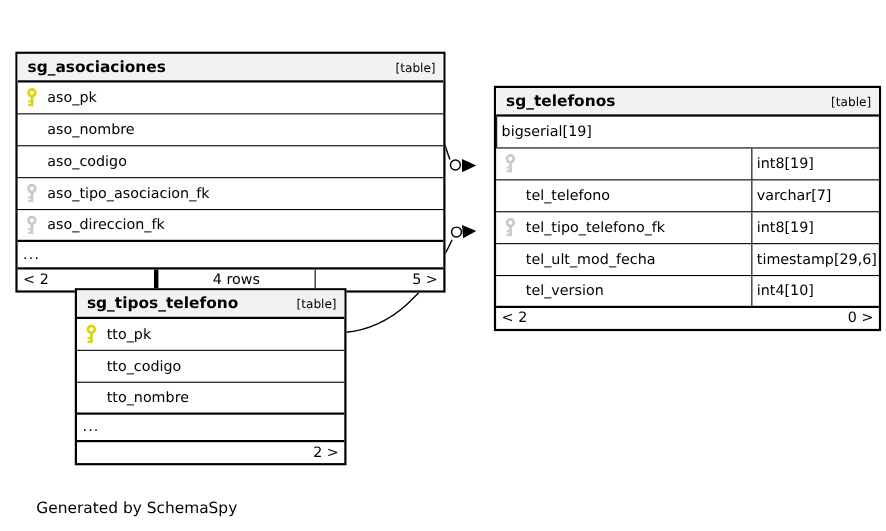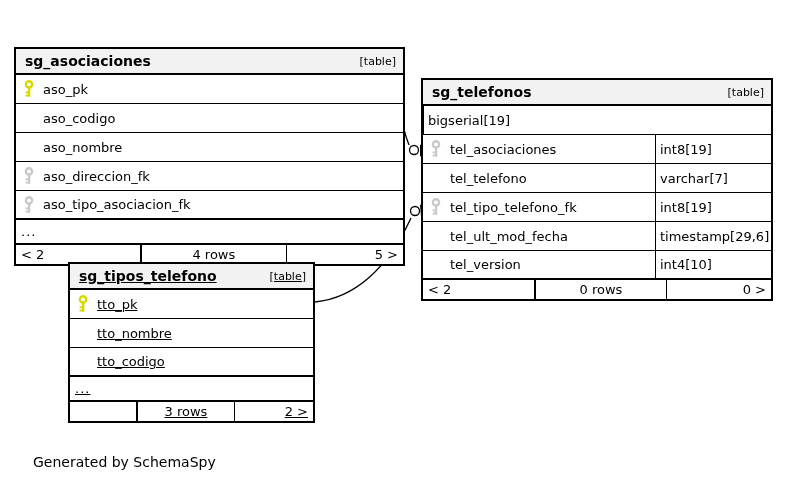--- a/index.html
+++ b/index.html
@@ -25,21 +25,21 @@
   .key-fk { color:#c9c9c9; }
   .key-none { visibility:hidden; }
   .keyspace svg { display:block; width:12px; height:18px; }
 
   .dots-row { display:flex; align-items:center; height:25px; padding-left:5px;
               font-size:13px; border-bottom:2px solid #000; letter-spacing:1px; }
 
   .tbl-footer { display:flex; height:19px; font-size:13px; }
   .tbl-footer .fcell { display:flex; align-items:center; height:100%; }
   .fcell.left  { padding-left:5px; justify-content:flex-start; }
-  .fcell.mid   { justify-content:center; border-left:2px solid #000000; border-right:1px solid #000; }
+  .fcell.mid   { justify-content:center; border-left:4px solid #000000; border-right:1px solid #000; }
   .fcell.right { padding-right:5px; justify-content:flex-end; }
   .f3a .left{flex:0 0 32%;} .f3a .mid{flex:0 0 38%;} .f3a .right{flex:1;}
   .f3b .left{flex:0 0 27%;} .f3b .mid{flex:0 0 41%;} .f3b .right{flex:1;}
 
   #edges { position:absolute; left:0; top:0; width:805px; height:483px;
            pointer-events:none; }
   .note { position:absolute; left:33px; top:454px; font-size:14px; }
 </style>
 </head>
 <body>
@@ -81,91 +81,90 @@
       <div class="col-row">
         <div class="name-cell">
           <span class="keyspace key-none">
             <svg viewBox="0 0 12 18">
                 <circle cx="6" cy="4.4" r="3.1" fill="none" stroke="currentColor" stroke-width="2.4"></circle>
                 <rect x="4.9" y="7.2" width="2.4" height="9.6" fill="currentColor"></rect>
                 <rect x="2.6" y="11.4" width="2.4" height="1.9" fill="currentColor"></rect>
                 <rect x="2.6" y="14.6" width="2.4" height="1.9" fill="currentColor"></rect>
               </svg>
           </span>
+          <span>aso_nombre</span>
+        </div>
+      </div>
+      <div class="col-row">
+        <div class="name-cell">
+          <span class="keyspace key-none">
+            <svg viewBox="0 0 12 18">
+                <circle cx="6" cy="4.4" r="3.1" fill="none" stroke="currentColor" stroke-width="2.4"></circle>
+                <rect x="4.9" y="7.2" width="2.4" height="9.6" fill="currentColor"></rect>
+                <rect x="2.6" y="11.4" width="2.4" height="1.9" fill="currentColor"></rect>
+                <rect x="2.6" y="14.6" width="2.4" height="1.9" fill="currentColor"></rect>
+              </svg>
+          </span>
           <span>aso_codigo</span>
         </div>
       </div>
       <div class="col-row">
         <div class="name-cell">
-          <span class="keyspace key-none">
-            <svg viewBox="0 0 12 18">
-                <circle cx="6" cy="4.4" r="3.1" fill="none" stroke="currentColor" stroke-width="2.4"></circle>
-                <rect x="4.9" y="7.2" width="2.4" height="9.6" fill="currentColor"></rect>
-                <rect x="2.6" y="11.4" width="2.4" height="1.9" fill="currentColor"></rect>
-                <rect x="2.6" y="14.6" width="2.4" height="1.9" fill="currentColor"></rect>
-              </svg>
-          </span>
-          <span>aso_nombre</span>
+          <span class="keyspace key-fk">
+            <svg viewBox="0 0 12 18">
+                <circle cx="6" cy="4.4" r="3.1" fill="none" stroke="currentColor" stroke-width="2.4"></circle>
+                <rect x="4.9" y="7.2" width="2.4" height="9.6" fill="currentColor"></rect>
+                <rect x="2.6" y="11.4" width="2.4" height="1.9" fill="currentColor"></rect>
+                <rect x="2.6" y="14.6" width="2.4" height="1.9" fill="currentColor"></rect>
+              </svg>
+          </span>
+          <span>aso_tipo_asociacion_fk</span>
         </div>
       </div>
       <div class="col-row">
         <div class="name-cell">
           <span class="keyspace key-fk">
             <svg viewBox="0 0 12 18">
                 <circle cx="6" cy="4.4" r="3.1" fill="none" stroke="currentColor" stroke-width="2.4"></circle>
                 <rect x="4.9" y="7.2" width="2.4" height="9.6" fill="currentColor"></rect>
                 <rect x="2.6" y="11.4" width="2.4" height="1.9" fill="currentColor"></rect>
                 <rect x="2.6" y="14.6" width="2.4" height="1.9" fill="currentColor"></rect>
               </svg>
           </span>
           <span>aso_direccion_fk</span>
-        </div>
-      </div>
-      <div class="col-row">
-        <div class="name-cell">
-          <span class="keyspace key-fk">
-            <svg viewBox="0 0 12 18">
-                <circle cx="6" cy="4.4" r="3.1" fill="none" stroke="currentColor" stroke-width="2.4"></circle>
-                <rect x="4.9" y="7.2" width="2.4" height="9.6" fill="currentColor"></rect>
-                <rect x="2.6" y="11.4" width="2.4" height="1.9" fill="currentColor"></rect>
-                <rect x="2.6" y="14.6" width="2.4" height="1.9" fill="currentColor"></rect>
-              </svg>
-          </span>
-          <span>aso_tipo_asociacion_fk</span>
         </div>
       </div>
     </div>
     <div class="dots-row">...</div>
     <div class="tbl-footer f3a">
       <span class="fcell left">&lt; 2</span>
       <span class="fcell mid">4 rows</span>
       <span class="fcell right">5 &gt;</span>
     </div>
   </div>
 
-  <div class="table-box" style="left:421px; top:78px; width:352px;">
+  <div class="table-box" style="left:449px; top:78px; width:352px;">
     <div class="tbl-header">
       <span class="tbl-name">sg_telefonos</span>
       <span class="tbl-tag">[table]</span>
     </div>
     <div class="rows">
       <div class="col-row">
         <div class="type-cell">bigserial[19]</div>
       </div>
       <div class="col-row">
         <div class="name-cell">
           <span class="keyspace key-fk">
             <svg viewBox="0 0 12 18">
                 <circle cx="6" cy="4.4" r="3.1" fill="none" stroke="currentColor" stroke-width="2.4"></circle>
                 <rect x="4.9" y="7.2" width="2.4" height="9.6" fill="currentColor"></rect>
                 <rect x="2.6" y="11.4" width="2.4" height="1.9" fill="currentColor"></rect>
                 <rect x="2.6" y="14.6" width="2.4" height="1.9" fill="currentColor"></rect>
               </svg>
           </span>
-          <span>tel_asociaciones</span>
         </div>
         <div class="type-cell">int8[19]</div>
       </div>
       <div class="col-row">
         <div class="name-cell">
           <span class="keyspace key-none">
             <svg viewBox="0 0 12 18">
                 <circle cx="6" cy="4.4" r="3.1" fill="none" stroke="currentColor" stroke-width="2.4"></circle>
                 <rect x="4.9" y="7.2" width="2.4" height="9.6" fill="currentColor"></rect>
                 <rect x="2.6" y="11.4" width="2.4" height="1.9" fill="currentColor"></rect>
@@ -214,26 +213,25 @@
                 <rect x="2.6" y="14.6" width="2.4" height="1.9" fill="currentColor"></rect>
               </svg>
           </span>
           <span>tel_version</span>
         </div>
         <div class="type-cell">int4[10]</div>
       </div>
     </div>
     <div class="tbl-footer f3a">
       <span class="fcell left">&lt; 2</span>
-      <span class="fcell mid">0 rows</span>
       <span class="fcell right">0 &gt;</span>
     </div>
   </div>
 
-  <div class="table-box" style="left:68px; top:262px; width:247px;text-decoration:underline;">
+  <div class="table-box" style="left:68px; top:262px; width:247px;">
     <div class="tbl-header">
       <span class="tbl-name">sg_tipos_telefono</span>
       <span class="tbl-tag">[table]</span>
     </div>
     <div class="rows">
       <div class="col-row">
         <div class="name-cell">
           <span class="keyspace key-pk">
             <svg viewBox="0 0 12 18">
                 <circle cx="6" cy="4.4" r="3.1" fill="none" stroke="currentColor" stroke-width="2.4"></circle>
@@ -248,39 +246,38 @@
       <div class="col-row">
         <div class="name-cell">
           <span class="keyspace key-none">
             <svg viewBox="0 0 12 18">
                 <circle cx="6" cy="4.4" r="3.1" fill="none" stroke="currentColor" stroke-width="2.4"></circle>
                 <rect x="4.9" y="7.2" width="2.4" height="9.6" fill="currentColor"></rect>
                 <rect x="2.6" y="11.4" width="2.4" height="1.9" fill="currentColor"></rect>
                 <rect x="2.6" y="14.6" width="2.4" height="1.9" fill="currentColor"></rect>
               </svg>
           </span>
+          <span>tto_codigo</span>
+        </div>
+      </div>
+      <div class="col-row">
+        <div class="name-cell">
+          <span class="keyspace key-none">
+            <svg viewBox="0 0 12 18">
+                <circle cx="6" cy="4.4" r="3.1" fill="none" stroke="currentColor" stroke-width="2.4"></circle>
+                <rect x="4.9" y="7.2" width="2.4" height="9.6" fill="currentColor"></rect>
+                <rect x="2.6" y="11.4" width="2.4" height="1.9" fill="currentColor"></rect>
+                <rect x="2.6" y="14.6" width="2.4" height="1.9" fill="currentColor"></rect>
+              </svg>
+          </span>
           <span>tto_nombre</span>
-        </div>
-      </div>
-      <div class="col-row">
-        <div class="name-cell">
-          <span class="keyspace key-none">
-            <svg viewBox="0 0 12 18">
-                <circle cx="6" cy="4.4" r="3.1" fill="none" stroke="currentColor" stroke-width="2.4"></circle>
-                <rect x="4.9" y="7.2" width="2.4" height="9.6" fill="currentColor"></rect>
-                <rect x="2.6" y="11.4" width="2.4" height="1.9" fill="currentColor"></rect>
-                <rect x="2.6" y="14.6" width="2.4" height="1.9" fill="currentColor"></rect>
-              </svg>
-          </span>
-          <span>tto_codigo</span>
         </div>
       </div>
     </div>
     <div class="dots-row">...</div>
     <div class="tbl-footer f3b">
       <span class="fcell left"></span>
-      <span class="fcell mid">3 rows</span>
       <span class="fcell right">2 &gt;</span>
     </div>
   </div>
 
   <div class="note">Generated by SchemaSpy</div>
 </div>
 
 </body></html>

